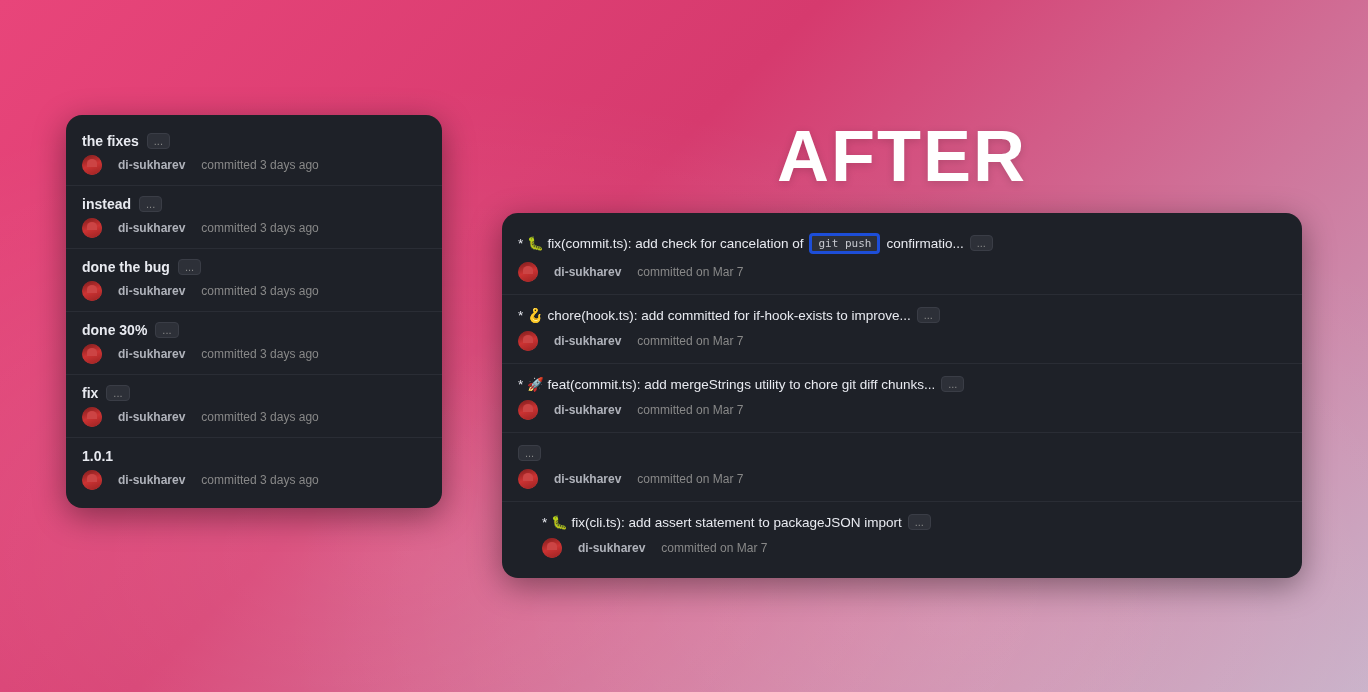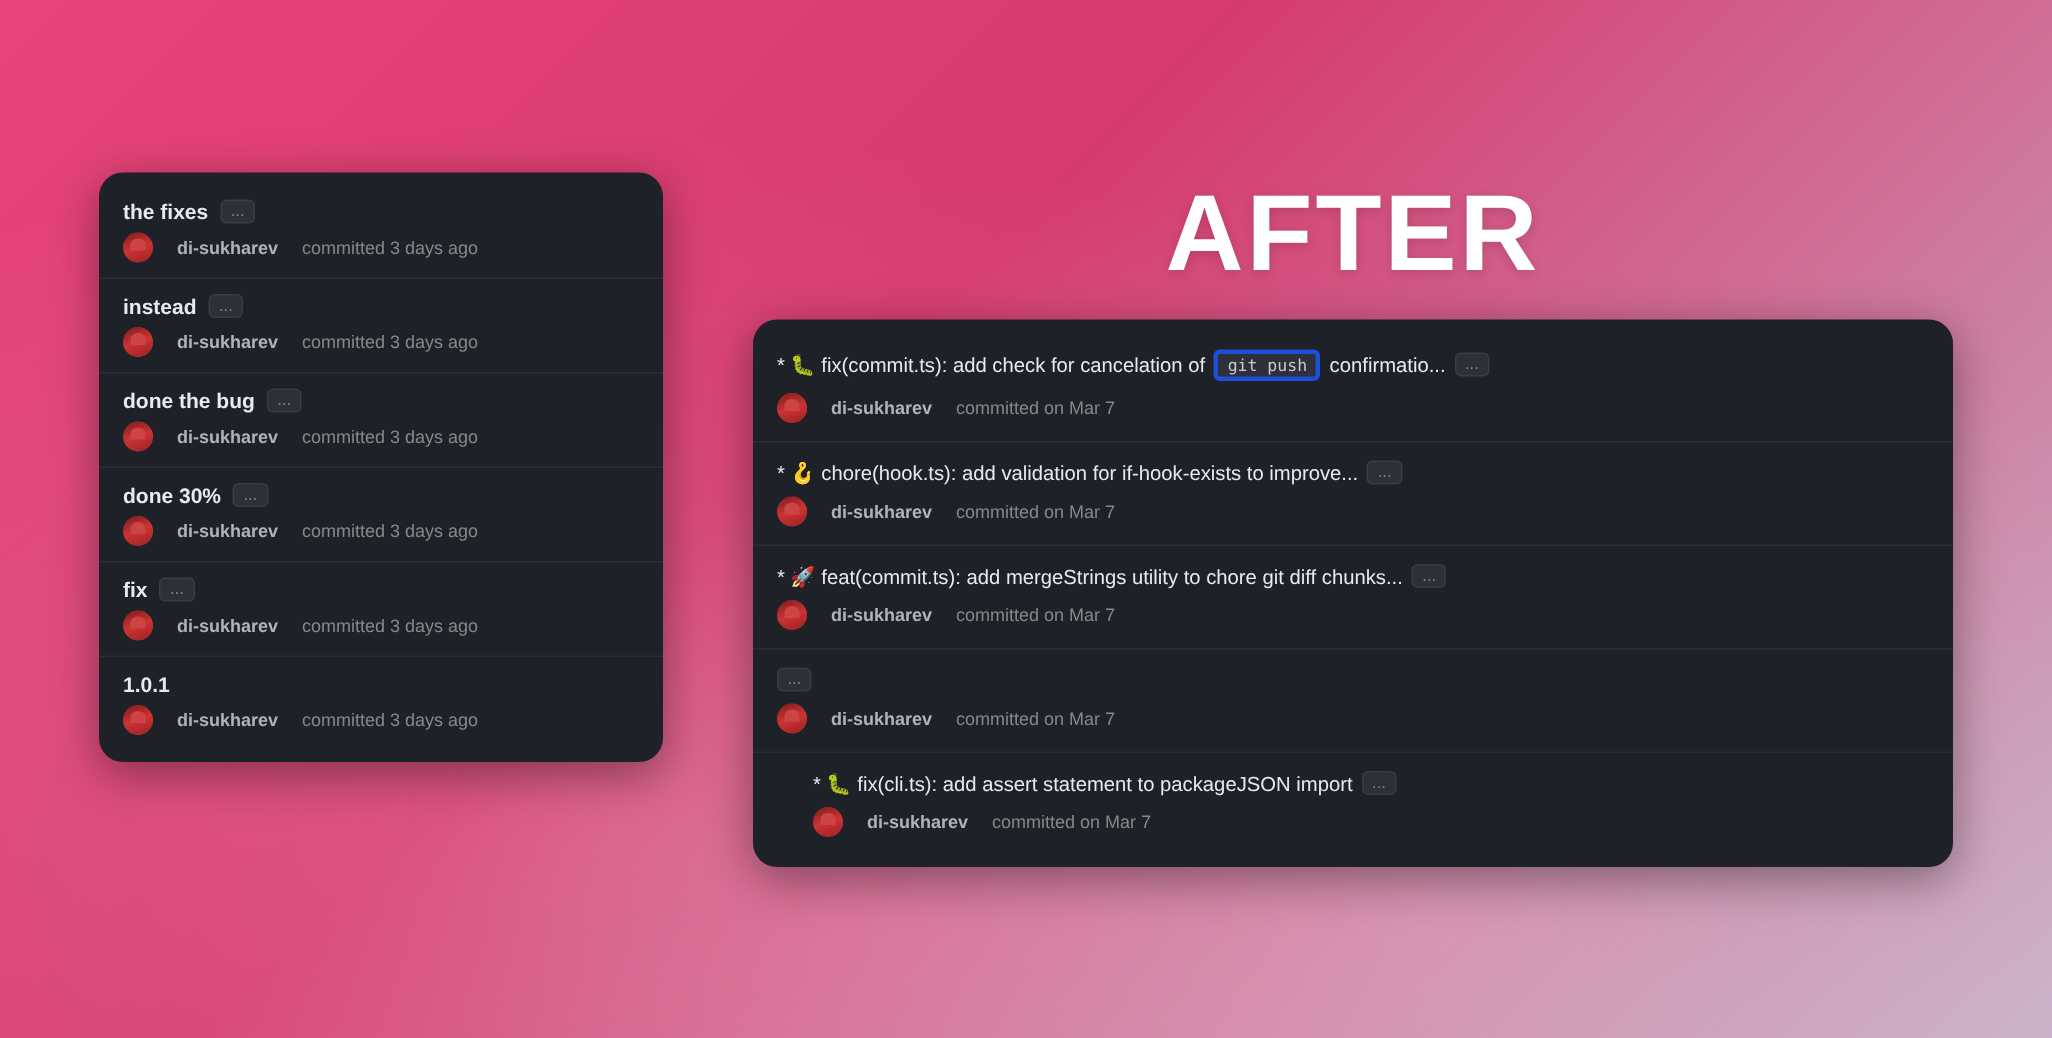--- a/index.html
+++ b/index.html
@@ -283,21 +283,21 @@
           <div class="avatar">
               <div class="avatar-face"></div>
             </div>
           <span class="commit-author">di-sukharev</span>
           <span>committed on Mar 7</span>
         </div>
       </div>
 
       <div class="commit-row-right">
         <div class="commit-title-right">
-          <span>* 🪝 chore(hook.ts): add validation for if-hook-exists to improve...</span>
+          <span>* 🪝 chore(hook.ts): add committed for if-hook-exists to improve...</span>
           <span class="commit-badge">...</span>
         </div>
         <div class="commit-meta">
           <div class="avatar">
               <div class="avatar-face"></div>
             </div>
           <span class="commit-author">di-sukharev</span>
           <span>committed on Mar 7</span>
         </div>
       </div>

